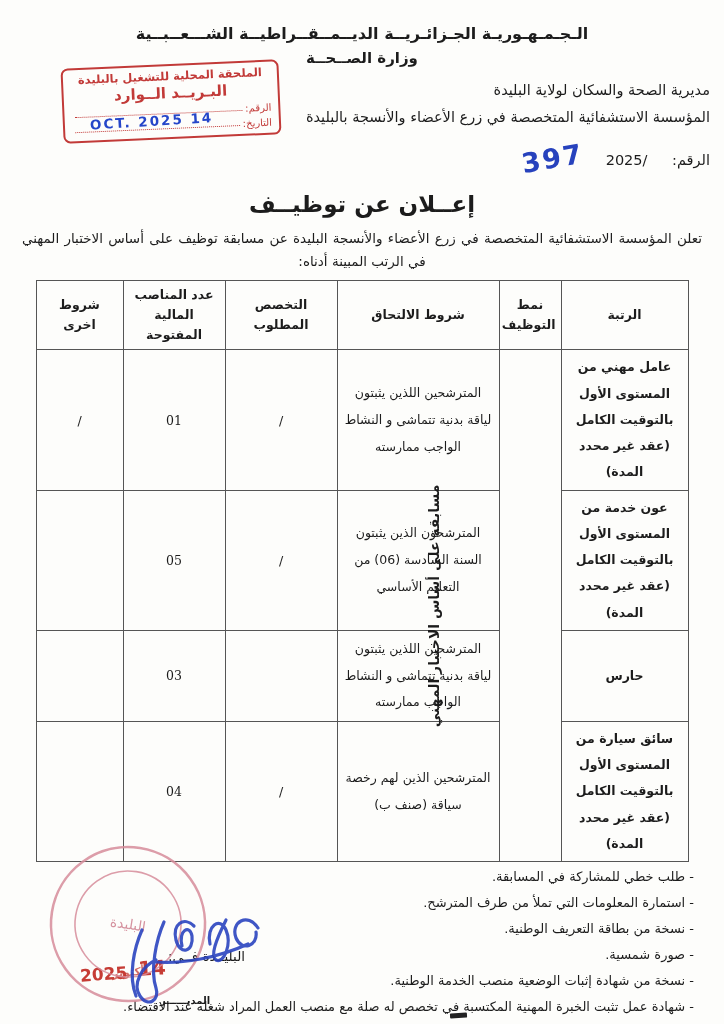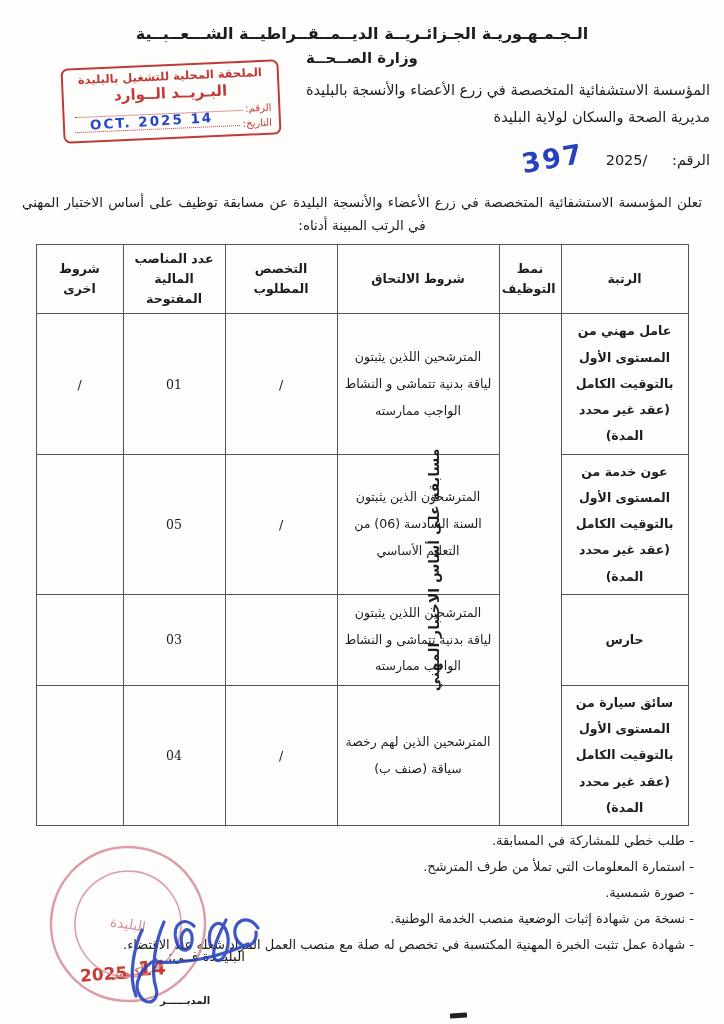--- a/index.html
+++ b/index.html
@@ -100,29 +100,30 @@
       <span class="dots"></span>
     </div>
     <div class="stamp-row" style="position:relative;">
       <span class="lbl">التاريخ:</span>
       <span class="dots"></span>
       <span class="stamp-date">14 OCT. 2025</span>
     </div>
   </div>
 
   <div class="org-block">
+    <div>مديرية الصحة والسكان لولاية البليدة</div>
     <div>المؤسسة الاستشفائية المتخصصة في زرع الأعضاء والأنسجة بالبليدة</div>
-    <div>مديرية الصحة والسكان لولاية البليدة</div>
     <div class="ref-line">
       <span>الرقم:</span>
       <span style="margin-right:20px;">/2025</span>
       <span class="ref-number">397</span>
     </div>
   </div>
 
+  <div class="doc-title">إعــلان عن توظيــف</div>
 
   <div class="intro">تعلن المؤسسة الاستشفائية المتخصصة في زرع الأعضاء والأنسجة البليدة عن مسابقة توظيف على أساس الاختبار المهني في الرتب المبينة أدناه:</div>
 
   <table class="jobs">
     <colgroup>
       <col class="c-rank">
         <col class="c-mode">
         <col class="c-cond">
       <col class="c-spec">
         <col class="c-num">
@@ -167,20 +168,21 @@
       <td>/</td>
       <td class="num">04</td>
       <td></td>
     </tr>
   </tbody>
     </table>
 
   <div class="doc-list">
     <div class="item">- طلب خطي للمشاركة في المسابقة.</div>
     <div class="item">- استمارة المعلومات التي تملأ من طرف المترشح.</div>
+    <div class="item">- نسخة من بطاقة التعريف الوطنية.</div>
     <div class="item">- صورة شمسية.</div>
     <div class="item">- نسخة من شهادة إثبات الوضعية منصب الخدمة الوطنية.</div>
     <div class="item">- شهادة عمل تثبت الخبرة المهنية المكتسبة في تخصص له صلة مع منصب العمل المراد شغله عند الاقتضاء.</div>
 
   </div>
 
   <div class="footer-place">البليــدة فــي:</div>
   <div class="footer-director">المديــــــر</div>
   <div class="hand-red hand-day">14</div>
   <div class="hand-red hand-month">أكتوبر</div>

